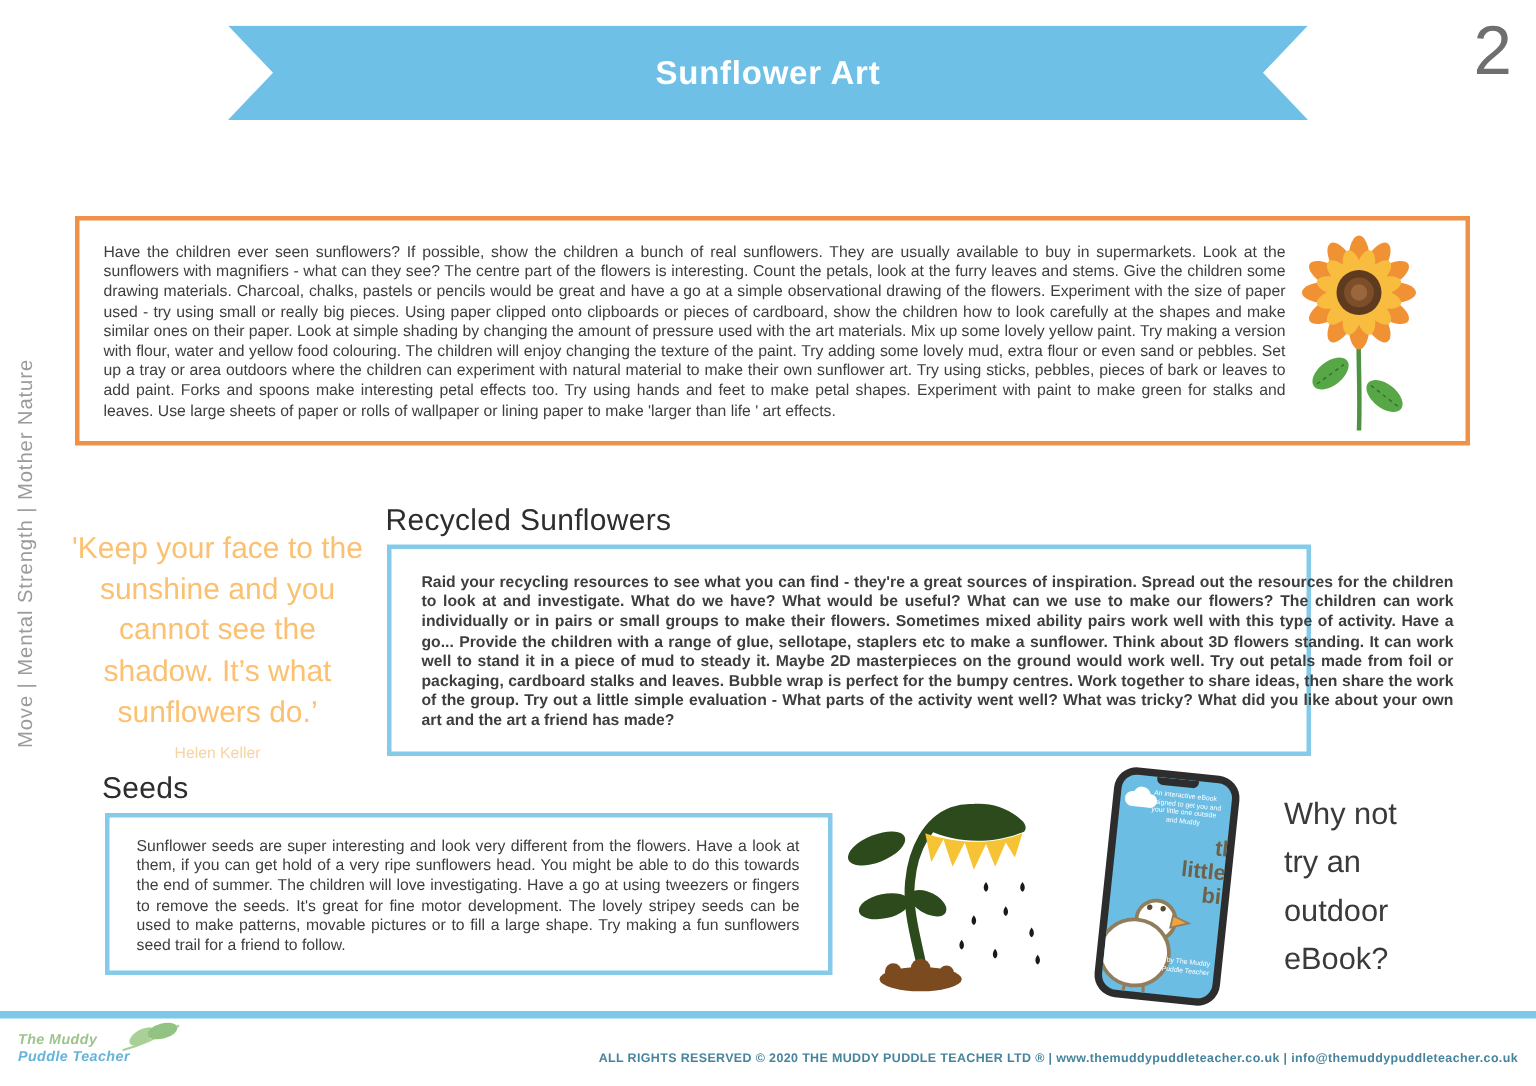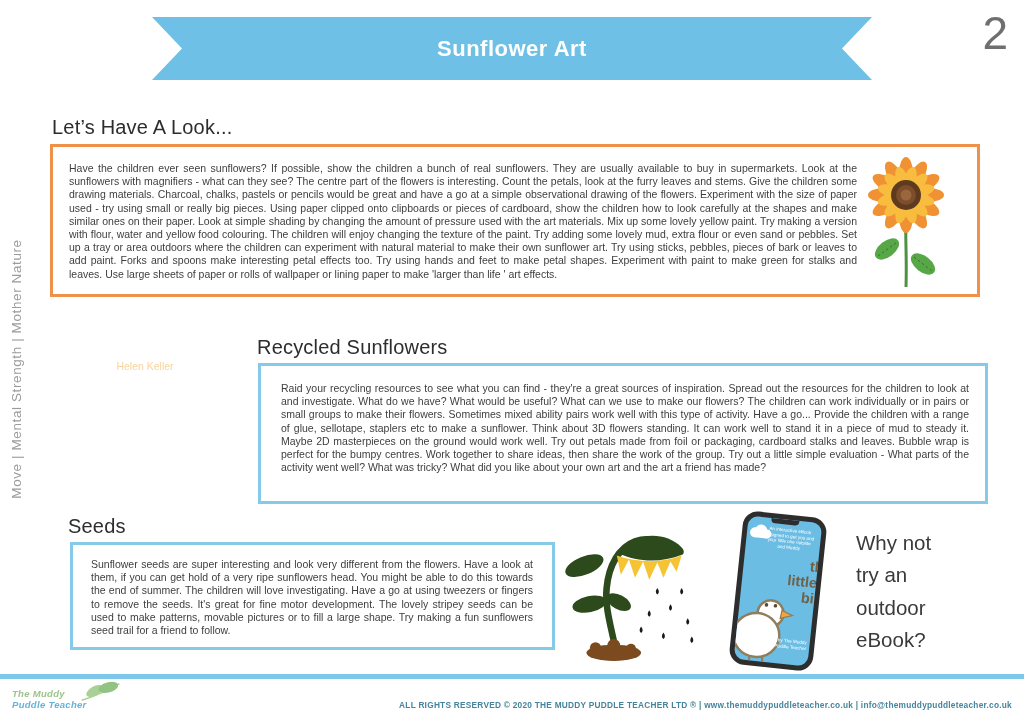--- a/index.html
+++ b/index.html
@@ -19,21 +19,21 @@
   .h-section { position:absolute; font-size:20px; color:#2d2d2d; letter-spacing:0.2px; }
   #h-look { left:52px; top:116px; }
   #h-recycled { left:257px; top:336px; }
   #h-seeds { left:68px; top:515px; }
 
   
   .box { position:absolute; background:#fff; }
   .box-orange { border:3px solid #f0914a; }
   .box-blue { border:3px solid #85cbe9; }
   #box-look { left:50px; top:144px; width:930px; height:153px;padding-left:19px; }
-  #box-recycled { left:258px; top:363px; width:730px; height:141px; }
+  #box-recycled { left:258px; top:363px; width:616px; height:141px;font-weight:bold; }
   #box-seeds { left:70px; top:542px; width:485px; height:108px;padding-left:26px; }
 
   .body-text { position:absolute; font-size:10.5px; line-height:13.2px; color:#3e3e3e; text-align:justify; }
   #box-look .body-text { left:16px; top:15px; width:788px; }
   #box-recycled .body-text { left:20px; top:16px; width:688px; }
   #box-seeds .body-text { left:18px; top:13px; width:442px; }
 
   
   #sunflower-upright { position:absolute; left:852px; top:155px; width:108px; height:138px; }
   #sunflower-droop { position:absolute; left:556px; top:517px; width:152px; height:152px; }
@@ -82,21 +82,20 @@
 
 <div class="page">
 
   <div class="banner">
     <span class="banner-title">Sunflower Art</span>
   </div>
   <div class="page-number">2</div>
 
   <div class="vertical-text">Move | Mental Strength | Mother Nature</div>
 
-  <div class="h-section" id="h-look">Let’s Have A Look...</div>
   <div class="box box-orange" id="box-look">
     <p class="body-text">Have the children ever seen sunflowers? If possible, show the children a bunch of real sunflowers. They are usually available to buy in supermarkets. Look at the sunflowers with magnifiers - what can they see? The centre part of the flowers is interesting. Count the petals, look at the furry leaves and stems. Give the children some drawing materials. Charcoal, chalks, pastels or pencils would be great and have a go at a simple observational drawing of the flowers. Experiment with the size of paper used - try using small or really big pieces. Using paper clipped onto clipboards or pieces of cardboard, show the children how to look carefully at the shapes and make similar ones on their paper. Look at simple shading by changing the amount of pressure used with the art materials. Mix up some lovely yellow paint. Try making a version with flour, water and yellow food colouring. The children will enjoy changing the texture of the paint. Try adding some lovely mud, extra flour or even sand or pebbles. Set up a tray or area outdoors where the children can experiment with natural material to make their own sunflower art. Try using sticks, pebbles, pieces of bark or leaves to add paint. Forks and spoons make interesting petal effects too. Try using hands and feet to make petal shapes. Experiment with paint to make green for stalks and leaves. Use large sheets of paper or rolls of wallpaper or lining paper to make 'larger than life ' art effects.</p>
   </div>
   <svg id="sunflower-upright" viewBox="0 0 108 138">
     <g>
       <path d="M54 56 C53 85 55 100 54 132" stroke="#4f9142" stroke-width="3" fill="none"></path>
       <ellipse cx="35" cy="94" rx="14" ry="8" fill="#57a747" transform="rotate(-38 35 94)"></ellipse>
       <ellipse cx="71" cy="109" rx="14" ry="8" fill="#57a747" transform="rotate(38 71 109)"></ellipse>
       <path d="M26 101 L44 88" stroke="#2f6d2c" stroke-width="0.9" stroke-dasharray="2.5,2.5" fill="none"></path>
       <path d="M62 102 L80 116" stroke="#2f6d2c" stroke-width="0.9" stroke-dasharray="2.5,2.5" fill="none"></path>
@@ -128,20 +127,21 @@
         <ellipse cx="54" cy="24" rx="6" ry="13" transform="rotate(315 54 40)"></ellipse>
         <ellipse cx="54" cy="24" rx="6" ry="13" transform="rotate(345 54 40)"></ellipse>
       </g>
       <circle cx="54" cy="40" r="15" fill="#5e3a1f"></circle>
       <circle cx="54" cy="40" r="10" fill="#7c4e29"></circle>
       <circle cx="54" cy="40" r="5.5" fill="#9a663d"></circle>
     </g>
   </svg>
 
   <div class="quote-wrap">
+    <div class="quote-text">'Keep your face to the sunshine and you cannot see the shadow. It’s what sunflowers do.’</div>
     <div class="quote-author">Helen Keller</div>
   </div>
 
   <div class="h-section" id="h-recycled">Recycled Sunflowers</div>
   <div class="box box-blue" id="box-recycled">
     <p class="body-text">Raid your recycling resources to see what you can find - they're a great sources of inspiration. Spread out the resources for the children to look at and investigate. What do we have? What would be useful? What can we use to make our flowers? The children can work individually or in pairs or small groups to make their flowers. Sometimes mixed ability pairs work well with this type of activity. Have a go... Provide the children with a range of glue, sellotape, staplers etc to make a sunflower. Think about 3D flowers standing. It can work well to stand it in a piece of mud to steady it. Maybe 2D masterpieces on the ground would work well. Try out petals made from foil or packaging, cardboard stalks and leaves. Bubble wrap is perfect for the bumpy centres. Work together to share ideas, then share the work of the group. Try out a little simple evaluation - What parts of the activity went well? What was tricky? What did you like about your own art and the art a friend has made?</p>
   </div>
 
   <div class="h-section" id="h-seeds">Seeds</div>
   <div class="box box-blue" id="box-seeds">

